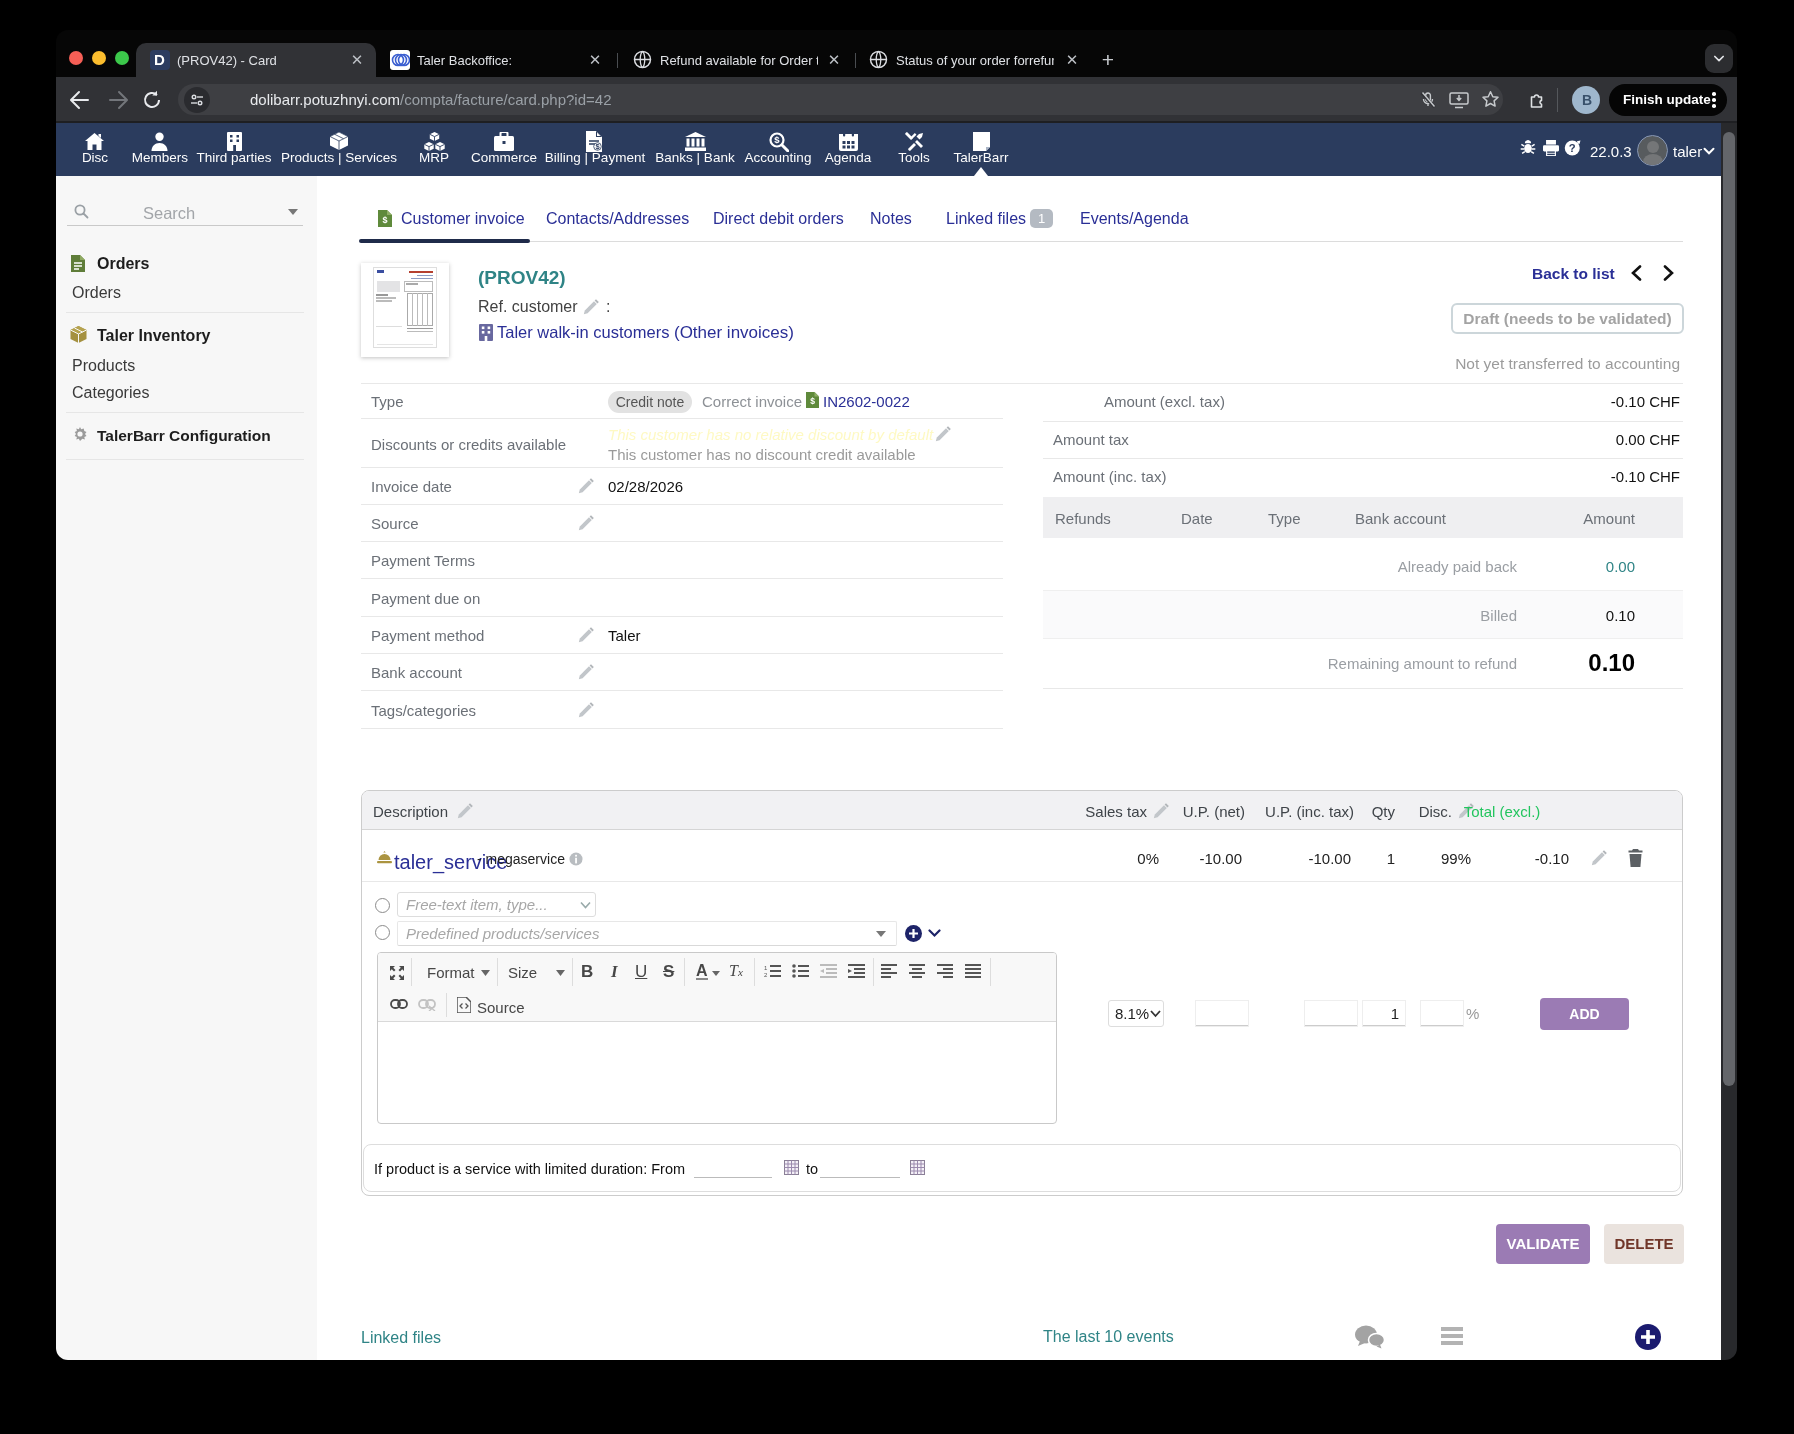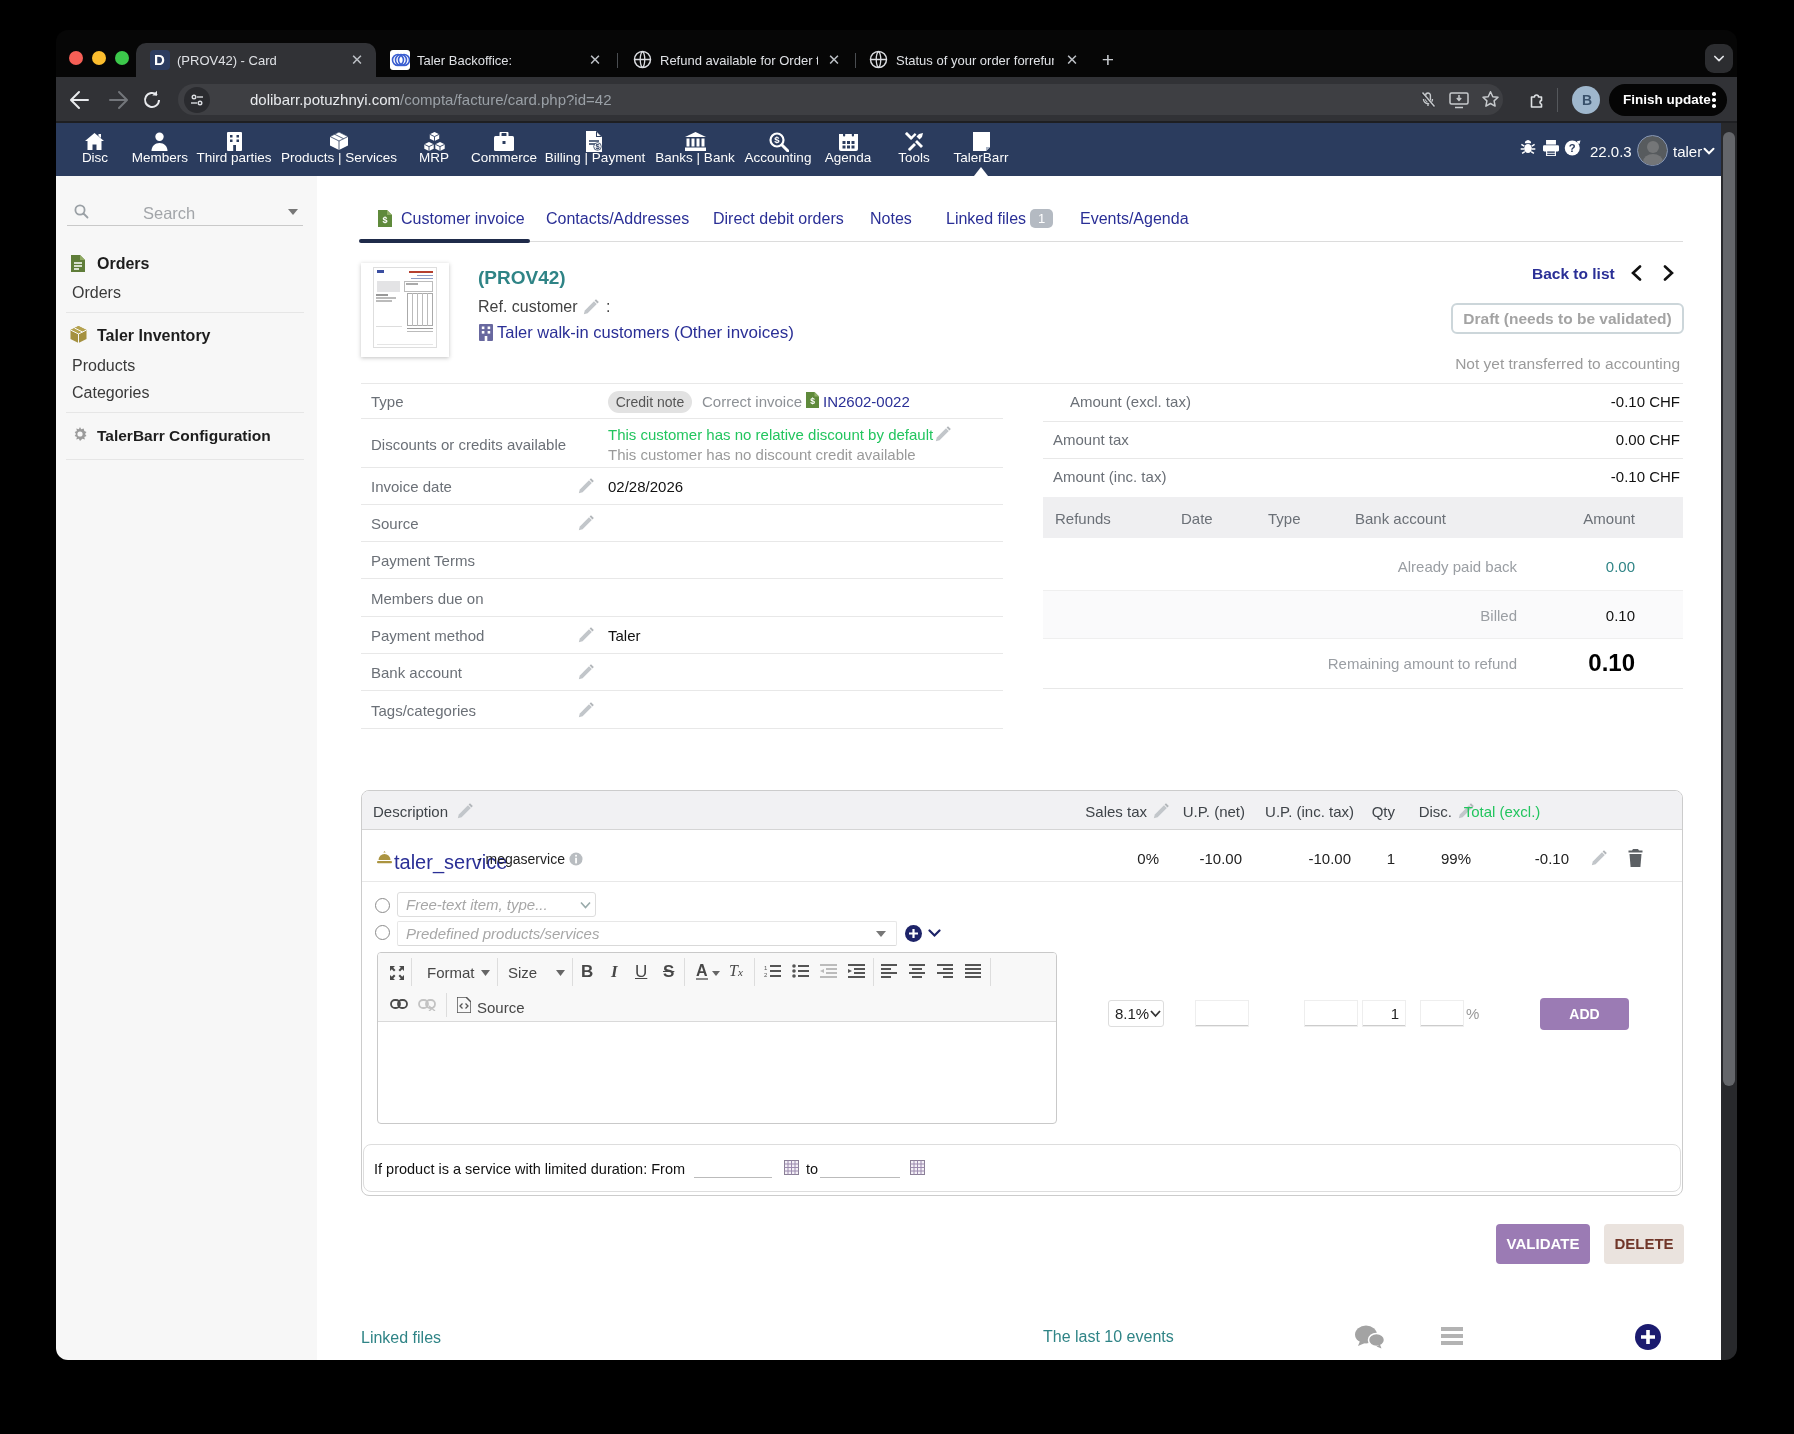--- a/index.html
+++ b/index.html
@@ -384,60 +384,60 @@
   <div class="lbl" style="left:371px;top:393px;">Type</div>
   <div class="r" style="left:608px;top:391px;width:84px;height:22px;border-radius:11px;background:#e2e2e2;color:#555;font-size:14px;text-align:center;line-height:22px;">Credit note</div>
   <div class="r" style="left:702px;top:393px;font-size:15px;color:#8d9196;">Correct invoice</div>
   <svg class="r" style="left:806px;top:392px;" width="13" height="16" viewBox="0 0 13 16">
       <path d="M0 0h8.5L13 4.5V16H0z" fill="#5f8a3b"></path>
       <path d="M8.5 0L13 4.5H8.5z" fill="#8fae66"></path>
       <text x="6.5" y="12" font-size="8.5" font-weight="bold" fill="#fff" text-anchor="middle" font-family="Liberation Sans">$</text>
     </svg>
   <div class="r navy" style="left:823px;top:393px;font-size:15px;">IN2602-0022</div>
   <div class="lbl" style="left:371px;top:436px;">Discounts or credits available</div>
-  <div class="r" style="left:608px;top:426px;font-size:15px;color:#22c55e;">This customer has no relative discount by default</div>
+  <div class="r" style="left:608px;top:426px;font-size:15px;color:#fef9c3;font-style:italic;">This customer has no relative discount by default</div>
   <svg class="pen r" style="left:934px;top:426px;" viewBox="0 0 17 17">
       <path d="M12 2.2l2.8 2.8-9.2 9.2-3.8 1 1-3.8z" fill="#c2c6ca"></path>
       <path d="M12.6 1.6l1.4-1.4 2.8 2.8-1.4 1.4z" fill="#b2b6ba"></path>
     </svg>
   <div class="r" style="left:608px;top:446px;font-size:15px;color:#9a9a9a;">This customer has no discount credit available</div>
   <div class="lbl" style="left:371px;top:478px;">Invoice date</div>
   <svg class="pen r" style="left:577px;top:478px;" viewBox="0 0 17 17">
       <path d="M12 2.2l2.8 2.8-9.2 9.2-3.8 1 1-3.8z" fill="#c2c6ca"></path>
       <path d="M12.6 1.6l1.4-1.4 2.8 2.8-1.4 1.4z" fill="#b2b6ba"></path>
     </svg>
   <div class="val" style="left:608px;top:478px;">02/28/2026</div>
   <div class="lbl" style="left:371px;top:515px;">Source</div>
   <svg class="pen r" style="left:577px;top:515px;" viewBox="0 0 17 17">
       <path d="M12 2.2l2.8 2.8-9.2 9.2-3.8 1 1-3.8z" fill="#c2c6ca"></path>
       <path d="M12.6 1.6l1.4-1.4 2.8 2.8-1.4 1.4z" fill="#b2b6ba"></path>
     </svg>
   <div class="lbl" style="left:371px;top:552px;">Payment Terms</div>
-  <div class="lbl" style="left:371px;top:590px;">Members due on</div>
+  <div class="lbl" style="left:371px;top:590px;">Payment due on</div>
   <div class="lbl" style="left:371px;top:627px;">Payment method</div>
   <svg class="pen r" style="left:577px;top:627px;" viewBox="0 0 17 17">
       <path d="M12 2.2l2.8 2.8-9.2 9.2-3.8 1 1-3.8z" fill="#c2c6ca"></path>
       <path d="M12.6 1.6l1.4-1.4 2.8 2.8-1.4 1.4z" fill="#b2b6ba"></path>
     </svg>
   <div class="val" style="left:608px;top:627px;">Taler</div>
   <div class="lbl" style="left:371px;top:664px;">Bank account</div>
   <svg class="pen r" style="left:577px;top:664px;" viewBox="0 0 17 17">
       <path d="M12 2.2l2.8 2.8-9.2 9.2-3.8 1 1-3.8z" fill="#c2c6ca"></path>
       <path d="M12.6 1.6l1.4-1.4 2.8 2.8-1.4 1.4z" fill="#b2b6ba"></path>
     </svg>
   <div class="lbl" style="left:371px;top:702px;">Tags/categories</div>
   <svg class="pen r" style="left:577px;top:702px;" viewBox="0 0 17 17">
       <path d="M12 2.2l2.8 2.8-9.2 9.2-3.8 1 1-3.8z" fill="#c2c6ca"></path>
       <path d="M12.6 1.6l1.4-1.4 2.8 2.8-1.4 1.4z" fill="#b2b6ba"></path>
     </svg>
 
   <div class="rowline2" style="top:383px;"></div>
   <div class="rowline2" style="top:421px;"></div>
   <div class="rowline2" style="top:458px;"></div>
-  <div class="lbl" style="left:1070px;top:393px;">Amount (excl. tax)</div>
+  <div class="lbl" style="left:1104px;top:393px;">Amount (excl. tax)</div>
   <div class="val" style="left:1480px;top:393px;width:200px;text-align:right;">-0.10 CHF</div>
   <div class="lbl" style="left:1053px;top:431px;">Amount tax</div>
   <div class="val" style="left:1480px;top:431px;width:200px;text-align:right;">0.00 CHF</div>
   <div class="lbl" style="left:1053px;top:468px;">Amount (inc. tax)</div>
   <div class="val" style="left:1480px;top:468px;width:200px;text-align:right;">-0.10 CHF</div>
   <div class="r" style="left:1043px;top:497px;width:640px;height:41px;background:#efeff1;"></div>
   <div class="lbl" style="left:1055px;top:510px;">Refunds</div>
   <div class="lbl" style="left:1181px;top:510px;">Date</div>
   <div class="lbl" style="left:1268px;top:510px;">Type</div>
   <div class="lbl" style="left:1355px;top:510px;">Bank account</div>

